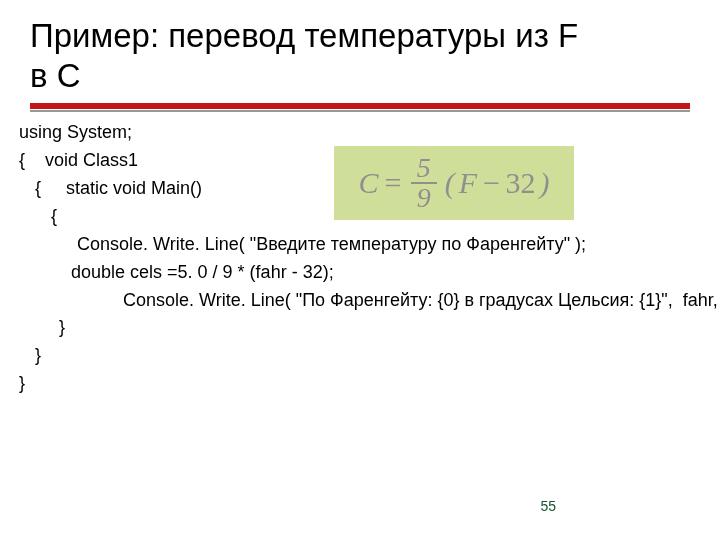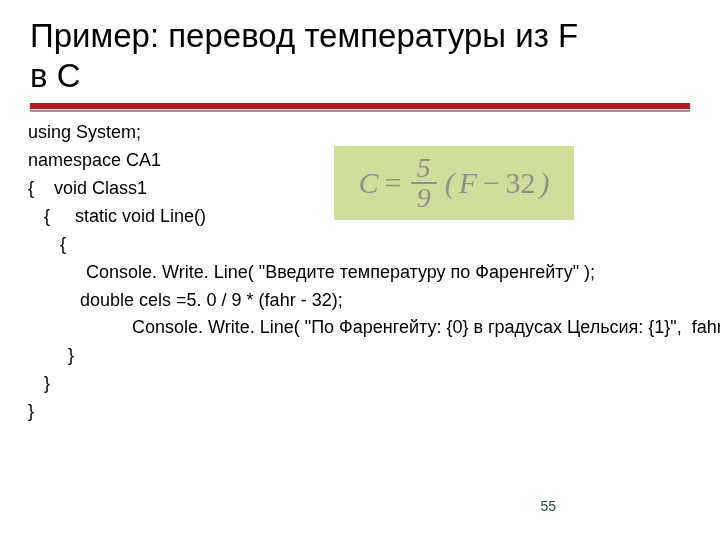--- a/index.html
+++ b/index.html
@@ -37,21 +37,21 @@
     left: 0;
     bottom: -3px;
     width: 660px;
     height: 2px;
     background: #999;
   }
   .code {
     font-size: 18px;
     font-family: Verdana, Arial, sans-serif;
     color: #000;
-    padding: 4px 30px 0 28px;
+    padding: 4px 30px 0 19px;
     line-height: 1.55;
   }
   .code .l { white-space: pre; }
   .i1 { margin-left: 16px; }
   .i1b { margin-left: 32px; }
   .i2 { margin-left: 40px; }
   .i3 { margin-left: 52px; }
   .i3b { margin-left: 58px; }
   .wrap { white-space: pre-wrap; }
   .formula {
@@ -112,23 +112,22 @@
       <span>(</span>
       <span>F</span>
       <span>−</span>
       <span style="font-style:normal">32</span>
       <span>)</span>
     </div>
   </div>
 
   <div class="code">
     <div class="l">using System;</div>
-    <div class="l">namespace CA1</div>
     <div class="l">{    void Class1</div>
-    <div class="l i1">{     static void Line()</div>
+    <div class="l i1">{     static void Main()</div>
     <div class="l i1b">{</div>
     <div class="l i3b wrap">Console. Write. Line( "Введите температуру по Фаренгейту" );</div>
     <div class="l i3 wrap">double cels =5. 0 / 9 * (fahr - 32);</div>
     <div class="l i3 wrap" style="padding-left:0"><span style="margin-left:52px">Console. Write. Line( "По Фаренгейту: {0} в градусах Цельсия: {1}",  fahr, cels );</span></div>
     <div class="l i2">}</div>
     <div class="l i1">}</div>
     <div class="l">}</div>
   </div>
 
   <div class="pagenum">55</div>

